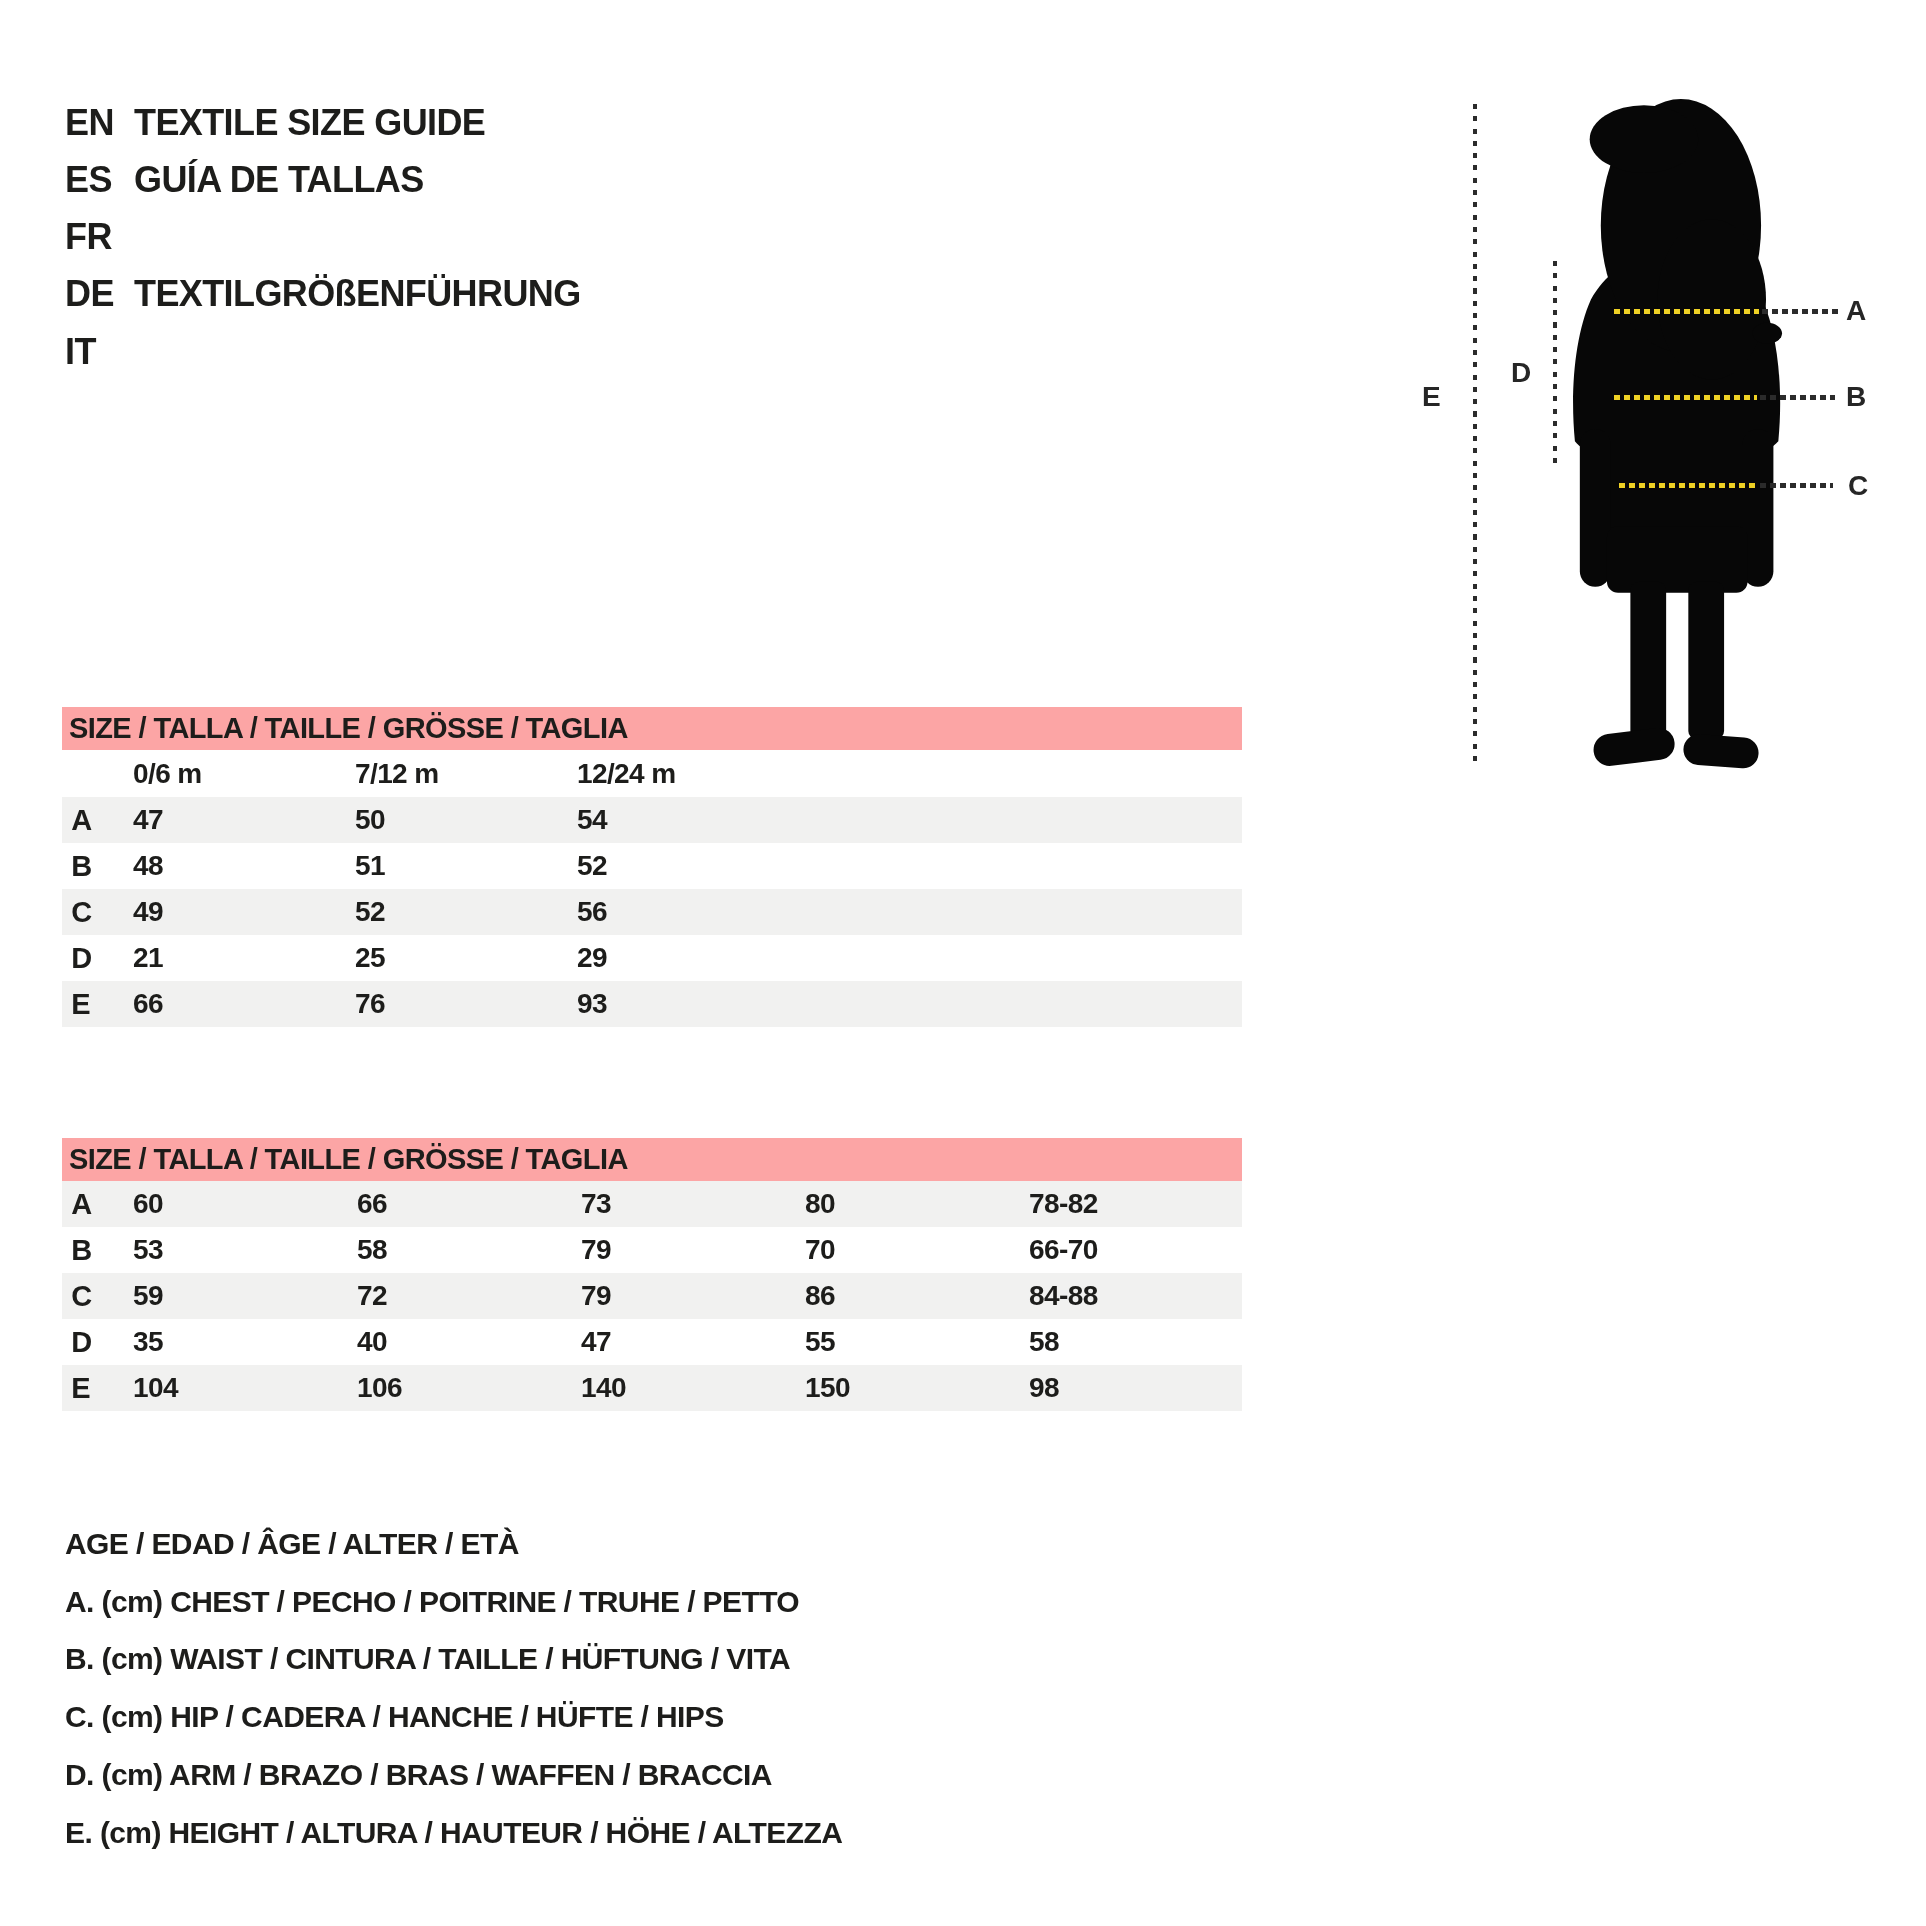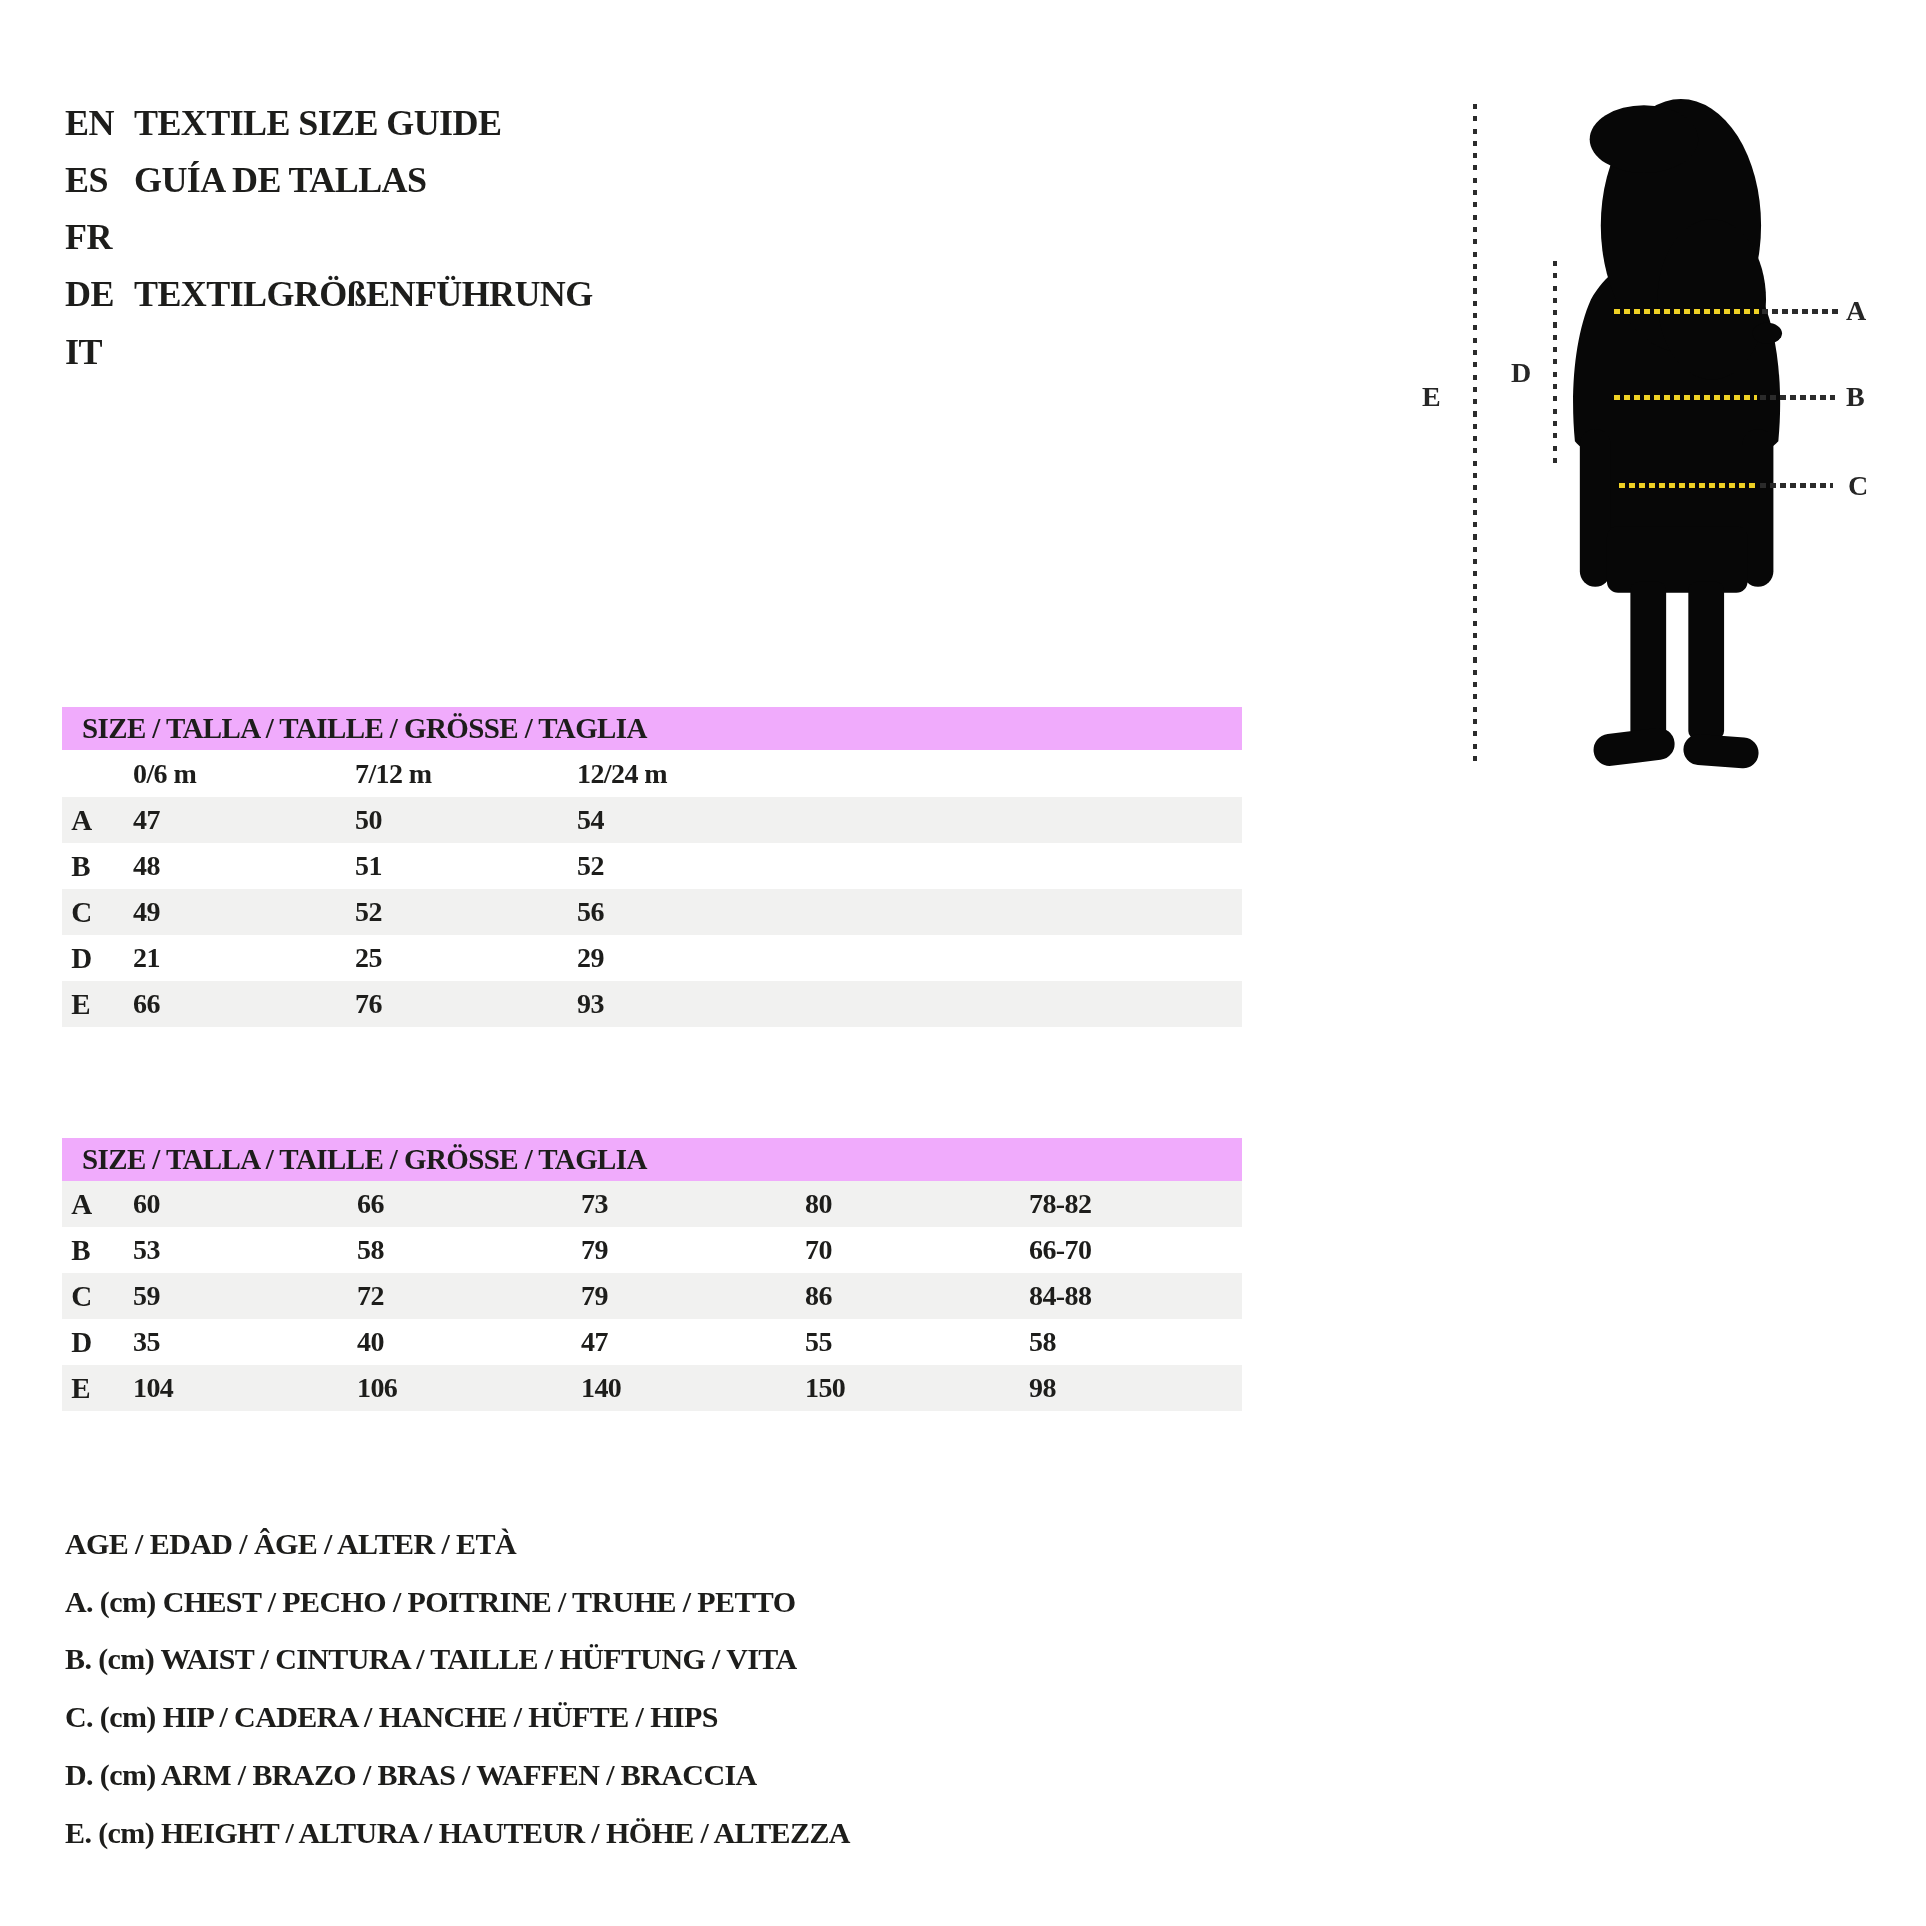--- a/index.html
+++ b/index.html
@@ -1,33 +1,33 @@
 <!DOCTYPE html>
 <html style="font-size:10px"><head>
 <meta charset="utf-8">
 <style>
   html,body { margin:0; padding:0; background:#ffffff; }
   .page {
     position:relative; width:1926px; height:1926px; overflow:hidden;
     background:#ffffff; color:#1d1d1b;
-    font-family:Liberation Serif, serif;
+    font-family:Liberation Sans, sans-serif;
     font-weight:700; letter-spacing:-0.6px;
   }
 
   
   .lang-row { position:absolute; left:65px; display:flex; font-size:36px; line-height:38px; }
   .lang-code { width:69px; flex:0 0 auto; }
   .lang-title { white-space:nowrap; }
 
   
   .sec-heading { position:absolute; left:65px; font-size:30px; line-height:36px; white-space:nowrap; }
 
   
   .size-table { position:absolute; left:62px; width:1180px; }
-  .size-bar { height:43px; background:#f0abfc; font-size:29px; line-height:43px; padding-left:20px; box-sizing:border-box; }
+  .size-bar { height:43px; background:#fca5a5; font-size:29px; line-height:43px; padding-left:7px; box-sizing:border-box; }
   .t-grid { display:grid; align-items:center; }
   .babies-grid { grid-template-columns:71px 222px 222px 222px 1fr; }
   .children-grid { grid-template-columns:71px 224px 224px 224px 224px 1fr; }
   .t-colhead { height:47px; font-size:28px; }
   .t-row { height:46px; font-size:28px; }
   .t-row.stripe { background:#f1f1f0; }
   .t-rowlabel { padding-left:9.2px; font-size:29px; }
   .t-cell { text-align:left; }
 
   

